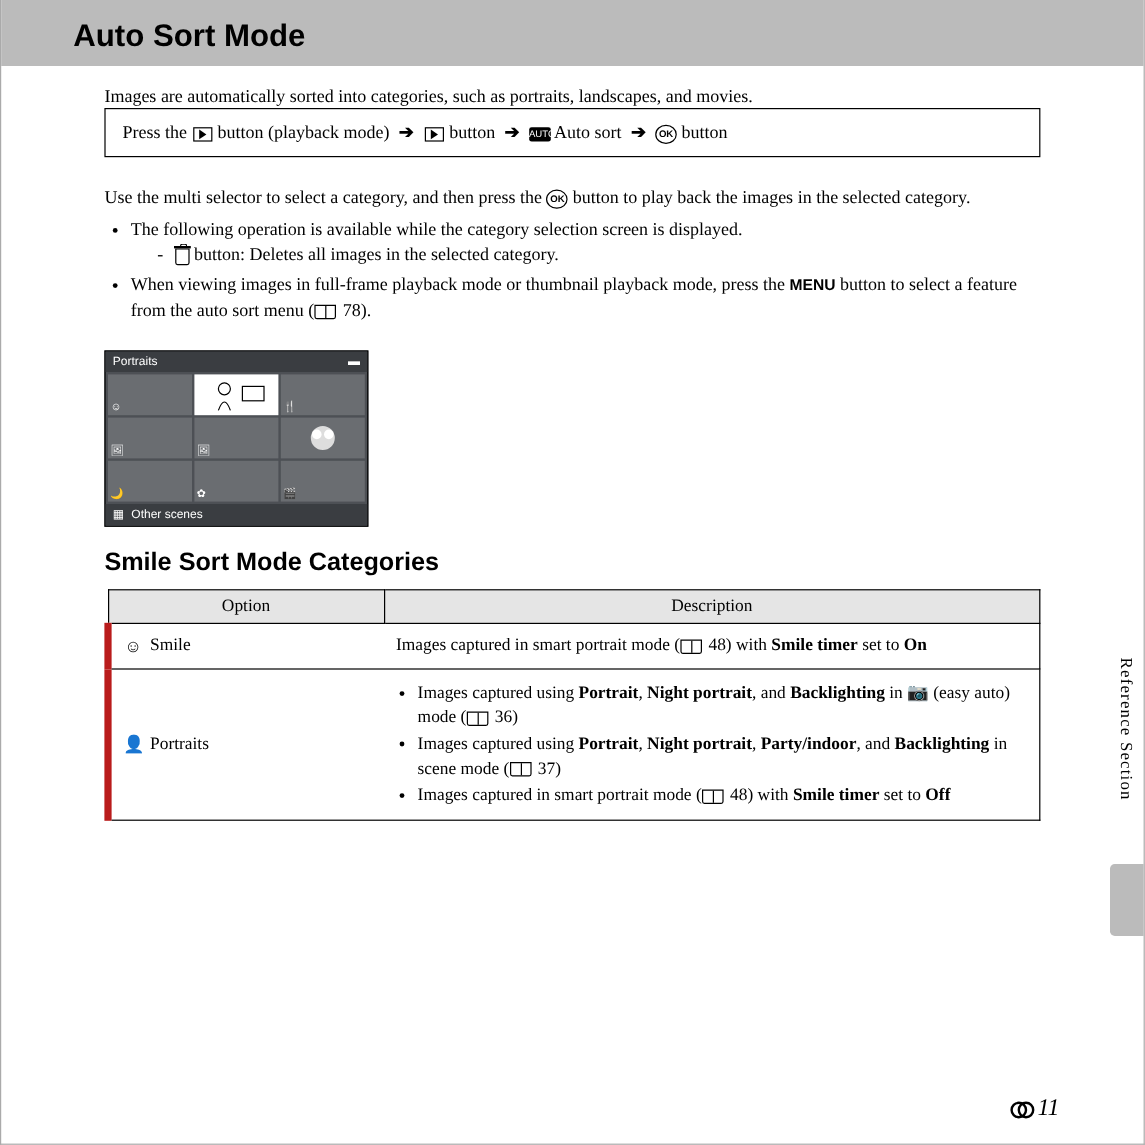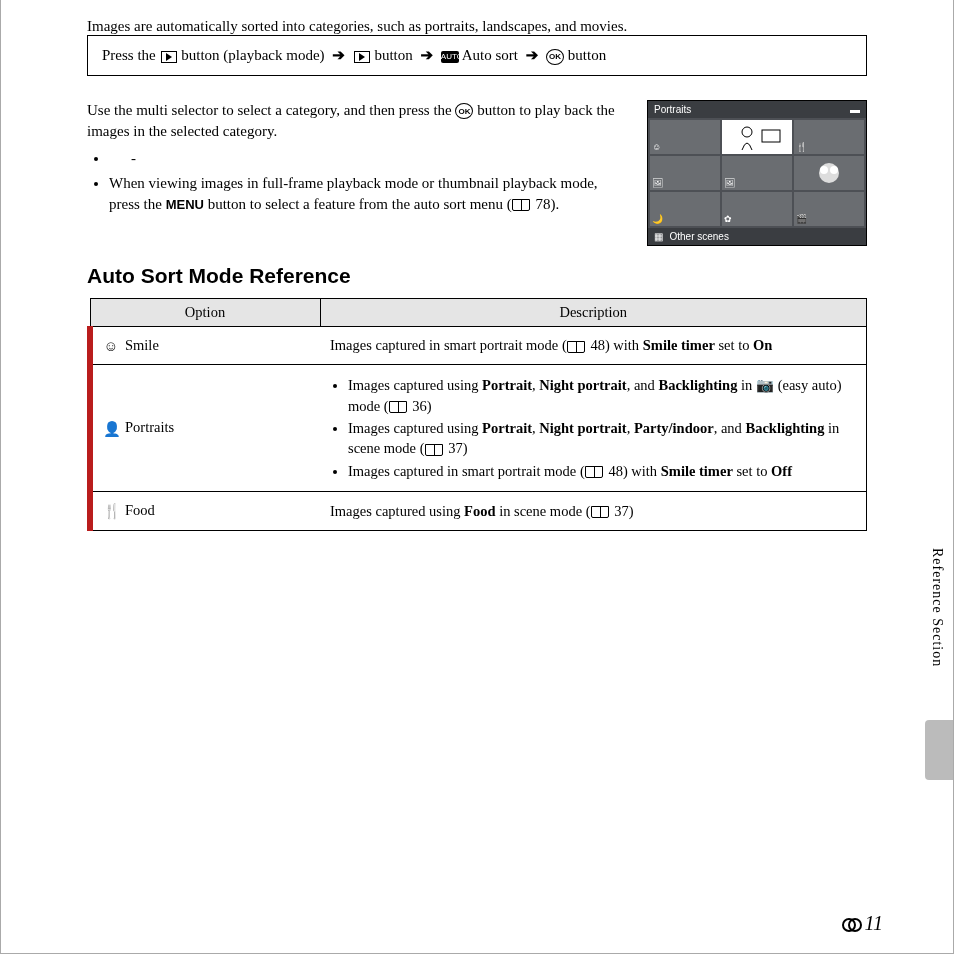--- a/index.html
+++ b/index.html
@@ -57,21 +57,21 @@
     border-top: 4px solid transparent;
     border-bottom: 4px solid transparent;
   }
   .arrow { font-weight: bold; margin: 0 4px; }
   .auto-icon {
     display:inline-block;width:18px;height:12px;background:#000;color:#fff;font-size:8px;text-align:center;line-height:12px;border-radius:2px;vertical-align:middle;font-family:Arial;
   }
   .ok-icon {
     display:inline-flex;width:18px;height:16px;border:1.5px solid #000;border-radius:50%;align-items:center;justify-content:center;font-size:8px;font-weight:bold;vertical-align:middle;font-family:Arial;
   }
-  .two-col { display: flex; gap: 18px; }
+  .two-col { display: flex; gap: 18px; flex-direction: column; }
   .left { flex: 1; }
   .right { width: 220px; }
   .instr p { margin-bottom: 2px; line-height: 1.4; }
   .instr ul { margin: 6px 0 0 22px; }
   .instr ul li { margin-bottom: 4px; line-height: 1.4; }
   .sub { margin-left: 22px; display:flex; gap:10px; }
   .trash { display:inline-block;width:12px;height:14px;border:1px solid #000;border-radius:0 0 2px 2px;position:relative;vertical-align:middle; }
   .trash::before{content:"";position:absolute;top:-3px;left:-2px;right:-2px;height:2px;background:#000;}
   .trash::after{content:"";position:absolute;top:-5px;left:3px;width:4px;height:2px;border:1px solid #000;border-bottom:none;border-radius:2px 2px 0 0;}
   .menu-text { font-family: Arial; font-weight: bold; font-size: 13px; }
@@ -101,20 +101,23 @@
   .pagenum { position:absolute;bottom:18px;right:70px;font-style:italic;font-size:20px;display:flex;align-items:center;gap:2px;font-family:Georgia;justify-content:space-between; }
   .link-icon { display:inline-block;width:20px;height:12px;position:relative; }
   .link-icon::before,.link-icon::after{content:"";position:absolute;width:10px;height:10px;border:2px solid #000;border-radius:50%;top:0;}
   .link-icon::before{left:0;}
   .link-icon::after{right:0;}
 </style>
 </head>
 <body>
 
 <div class="border-frame">
+  <div class="title-bar">
+    <h1>Auto Sort Mode</h1>
+  </div>
 
   <div class="content">
     <p class="intro">Images are automatically sorted into categories, such as portraits, landscapes, and movies.</p>
 
     <div class="nav-box">
       <span>Press the</span>
       <span class="icon-inline play-icon"></span>
       <span>button (playback mode)</span>
       <span class="arrow">➔</span>
       <span class="icon-inline play-icon"></span>
@@ -129,22 +132,27 @@
 
     <div class="two-col">
       <div class="left instr">
         <p>
           <span>Use the multi selector to select a category, and then press the</span>
           <span class="ok-icon">OK</span>
           <span>button to play back the images in the selected category.</span>
         </p>
         <ul>
           <li>
+            <span>The following operation is available while the category selection screen is displayed.</span>
             <div class="sub">
               <span>-</span>
+              <span>
+                <span class="trash"></span>
+                <span>button: Deletes all images in the selected category.</span>
+              </span>
             </div>
           </li>
           <li>
             <span>When viewing images in full-frame playback mode or thumbnail playback mode, press the</span>
             <span class="menu-text">MENU</span>
             <span>button to select a feature from the auto sort menu (</span><span class="book"></span>
             <span>78).</span>
           </li>
         </ul>
       </div>
@@ -179,21 +187,21 @@
             <div class="lcd-cell">🎬</div>
           </div>
           <div class="lcd-ftr">
             <span>▦</span>
             <span>Other scenes</span>
           </div>
         </div>
       </div>
     </div>
 
-    <h2>Auto Sort Mode Reference</h2>
+    <h2>Smile Sort Mode Categories</h2>
 
     <table>
       <thead>
         <tr>
           <th>Option</th>
           <th>Description</th>
         </tr>
       </thead>
       <tbody>
         <tr>
@@ -205,26 +213,20 @@
         <tr>
           <td><span class="opt-icon">👤</span><span>Portraits</span></td>
           <td>
             <ul>
               <li>Images captured using <b>Portrait</b>, <b>Night portrait</b>, and <b>Backlighting</b> in <b>📷</b> (easy auto) mode (<span class="book"></span> 36)</li>
               <li>Images captured using <b>Portrait</b>, <b>Night portrait</b>, <b>Party/indoor</b>, and <b>Backlighting</b> in scene mode (<span class="book"></span> 37)</li>
               <li>Images captured in smart portrait mode (<span class="book"></span> 48) with <b>Smile timer</b> set to <b>Off</b></li>
             </ul>
           </td>
         </tr>
-        <tr>
-          <td><span class="opt-icon">🍴</span><span>Food</span></td>
-          <td>
-            <span>Images captured using</span> <b>Food</b> <span>in scene mode (</span><span class="book"></span> <span>37)</span>
-          </td>
-        </tr>
       </tbody>
     </table>
   </div>
 
   <div class="side-tab">Reference Section</div>
   <div class="side-tab-bg"></div>
 
   <div class="pagenum">
     <span class="link-icon"></span>
     <span>11</span>

